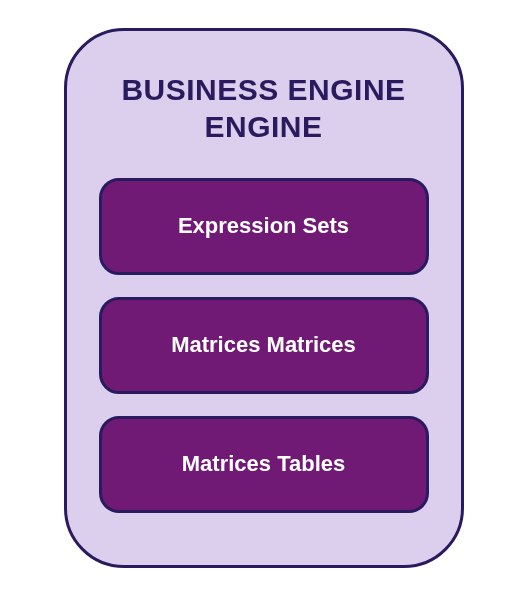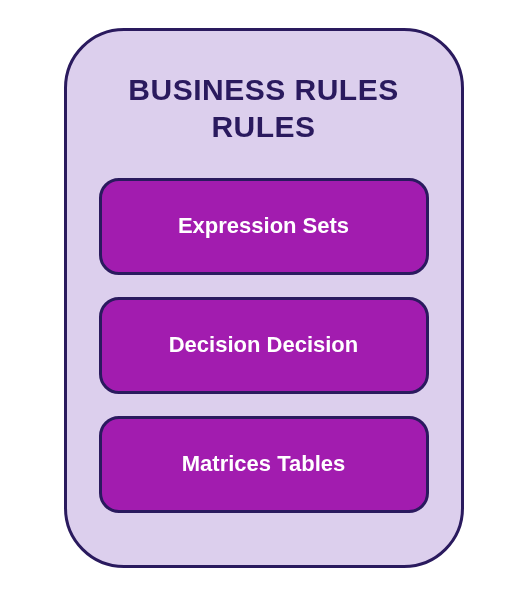--- a/index.html
+++ b/index.html
@@ -32,45 +32,45 @@
       font-size: 30px;
       font-weight: bold;
       text-align: center;
       line-height: 1.25;
       margin-bottom: 32px;
       letter-spacing: 0.5px;
     }
     .component-box {
       width: 330px;
       height: 107px;
-      background: #a21caf;
+      background: #701a75;
       border: 3px solid #2a1a5e;
       border-radius: 20px;
       display: flex;
       align-items: center;
       justify-content: center;
       margin-bottom: 22px;
     }
     .component-label {
       color: #ffffff;
       font-size: 22px;
       font-weight: 600;
       text-align: center;
     }
   </style>
 </head>
 <body>
 
 <div class="engine-container">
-  <div class="engine-title">BUSINESS RULES RULES</div>
+  <div class="engine-title">BUSINESS ENGINE ENGINE</div>
 
   <div class="component-box">
     <span class="component-label">Expression Sets</span>
   </div>
 
   <div class="component-box">
-    <span class="component-label">Decision Decision</span>
+    <span class="component-label">Matrices Matrices</span>
   </div>
 
   <div class="component-box">
     <span class="component-label">Matrices Tables</span>
   </div>
 </div>
 
 </body></html>

